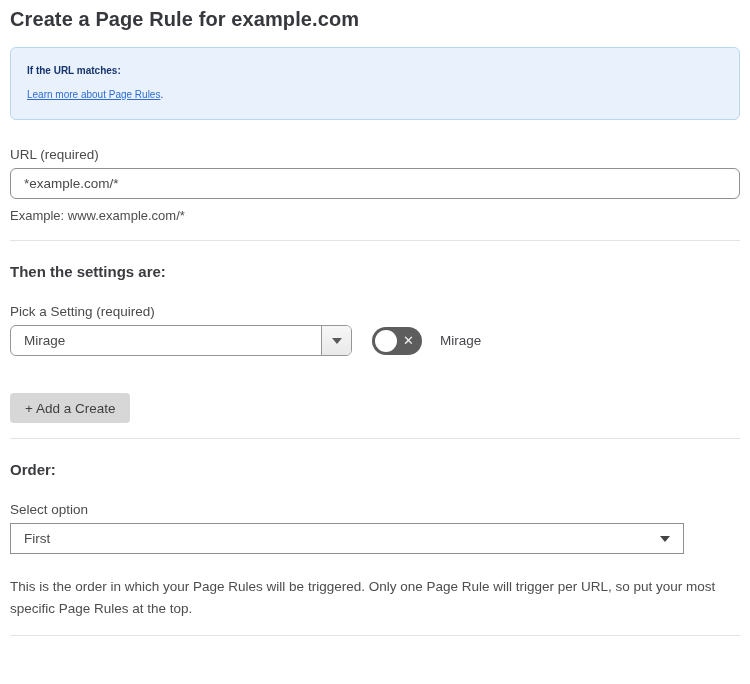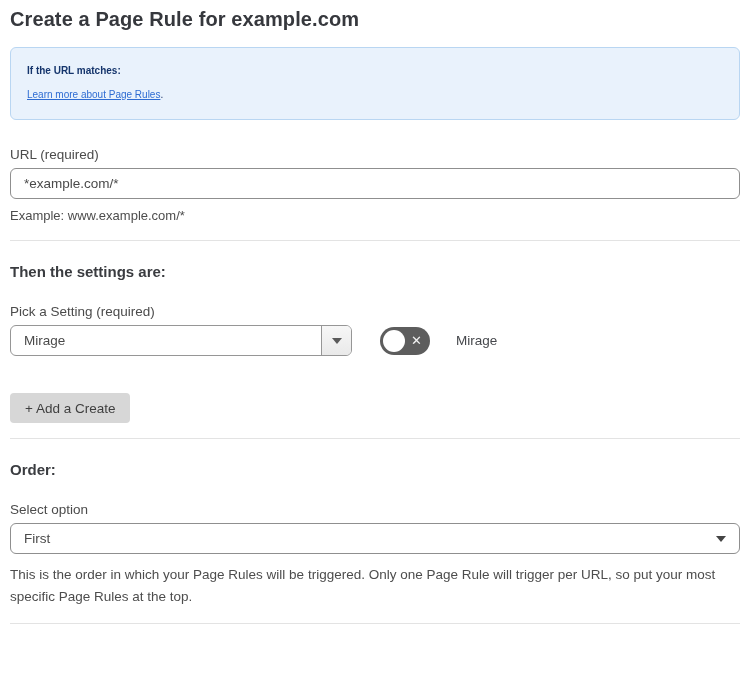--- a/index.html
+++ b/index.html
@@ -77,21 +77,21 @@
   .divider-2 { margin-top: 15px; margin-bottom: 22px; }
   .divider-3 { margin-top: 15px; margin-bottom: 17px; }
 
   .section-heading {
     font-size: 15px;
     font-weight: 700;
     color: #3a3c40;
     margin-bottom: 24px;
   }
 
-  .setting-row { display: flex; align-items: center; gap: 8px; }
+  .setting-row { display: flex; align-items: center; }
 
   .select-combo {
     display: flex;
     width: 342px;
     height: 31px;
     border: 1px solid #969696;
     border-radius: 6px;
     background: #ffffff;
     overflow: hidden;
     cursor: pointer;
@@ -163,39 +163,39 @@
     font-family: "Liberation Sans", "DejaVu Sans", sans-serif;
     cursor: pointer;
     padding: 0 15px;
   }
   .btn-gray { background: #d7d7d7; color: #3f3f3f; }
 
   .add-setting-btn { margin-top: 37px; }
 
   .select-single {
     position: relative;
-    width: 730px;
+    width: 674px;
     height: 31px;
     border: 1px solid #8f8f8f;
-    border-radius: 6px;
+    border-radius: 0;
     background: #ffffff;
     display: flex;
     align-items: center;
     padding: 0 13px;
     font-size: 13.5px;
     color: #4a4a4a;
     cursor: pointer;
   }
   .select-single .caret-down { position: absolute; right: 13px; border-top-color: #444444; }
 
   .order-helper {
     font-size: 13.5px;
     line-height: 22px;
     color: #4d4d4d;
-    margin-top: 10px;
+    margin-top: 22px;
   }
 </style>
 </head>
 <body>
 
 <div class="container">
 
   <h1 class="page-title">Create a Page Rule for example.com</h1>
 
   <div class="info-box">

